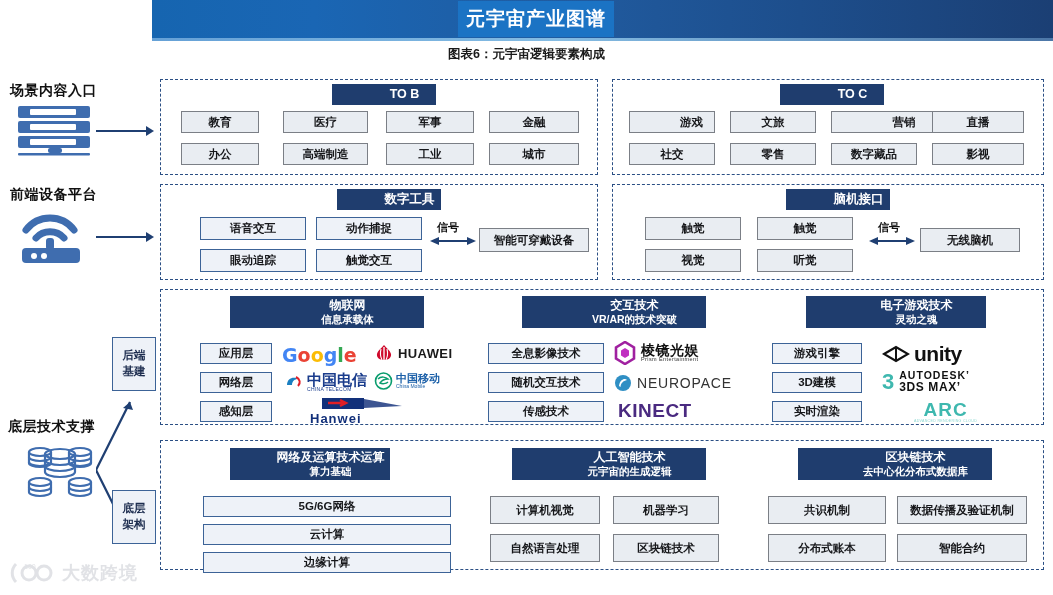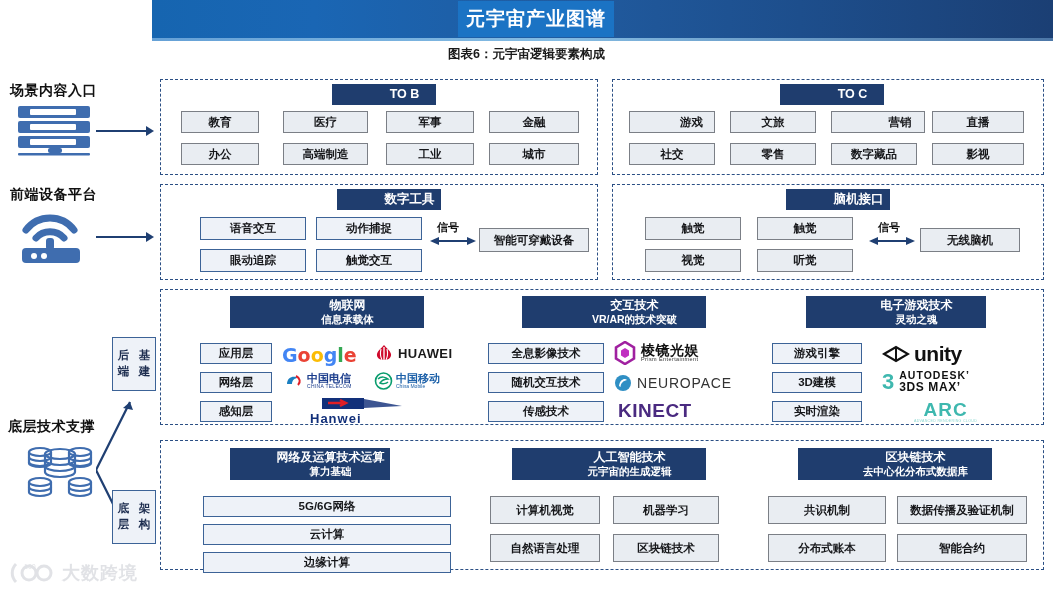--- a/index.html
+++ b/index.html
@@ -46,21 +46,21 @@
     position: absolute; width: 0; height: 0;
     border-top: 5px solid transparent; border-bottom: 5px solid transparent;
     border-left: 8px solid #1f3f72;
   }
 
   
   .side-box {
     position: absolute; width: 44px;
     border: 1.4px solid #3c6397; background: #eef2f8;
     color: #1d2d4f; font-size: 11.5px; font-weight: bold;
-    display: flex; flex-direction: row; align-items: center; justify-content: center;
+    display: flex; flex-direction: column; align-items: center; justify-content: center;
     line-height: 1.35; text-align: center;
   }
 
   
   .panel {
     position: absolute; border: 1.6px dashed #2b4f84; background: #ffffff;
   }
 
   
   .chip {
@@ -186,21 +186,21 @@
 <div class="ibox" style="left:283px;top:143px;width:85px;height:22px;">高端制造</div>
 <div class="ibox" style="left:386px;top:143px;width:88px;height:22px;">工业</div>
 <div class="ibox" style="left:489px;top:143px;width:90px;height:22px;">城市</div>
 
 <div class="panel" style="left:612px;top:79px;width:432px;height:96px;"></div>
 <div class="chip" style="left:780px;top:84px;width:104px;height:21px;font-size:12.5px;">
   <span>TO C</span>
 </div>
 <div class="ibox" style="left:629px;top:111px;width:86px;height:22px;padding-left:39px;">游戏</div>
 <div class="ibox" style="left:730px;top:111px;width:86px;height:22px;">文旅</div>
-<div class="ibox" style="left:831px;top:111px;width:94px;height:22px;padding-left:44px;">营销</div>
+<div class="ibox" style="left:831px;top:111px;width:102px;height:22px;padding-left:44px;">营销</div>
 <div class="ibox" style="left:932px;top:111px;width:92px;height:22px;">直播</div>
 <div class="ibox" style="left:629px;top:143px;width:86px;height:22px;">社交</div>
 <div class="ibox" style="left:730px;top:143px;width:86px;height:22px;">零售</div>
 <div class="ibox" style="left:831px;top:143px;width:86px;height:22px;">数字藏品</div>
 <div class="ibox" style="left:932px;top:143px;width:92px;height:22px;">影视</div>
 
 <div class="panel" style="left:160px;top:184px;width:438px;height:96px;"></div>
 <div class="chip" style="left:337px;top:189px;width:104px;height:21px;font-size:12.5px;">
   <span>数字工具</span>
 </div>
@@ -259,21 +259,21 @@
   </svg>
   <span style="font-size:13px;font-weight:bold;color:#1a1a1a;letter-spacing:.4px;">HUAWEI</span>
 </div>
 
 <div class="logo" style="left:284px;top:372px;">
   <svg width="20" height="18" viewBox="0 0 20 18" style="margin-right:3px;">
     <path d="M3 12 C3 5 10 3 14 6 C11 6 8 8 8 12 Z" fill="#1a7fc1"></path>
     <path d="M12 4 C16 6 17 10 14 13" stroke="#e01f26" stroke-width="2" fill="none"></path>
   </svg>
   <span style="display:flex;flex-direction:column;line-height:1;">
-    <span style="font-size:11px;font-weight:bold;color:#1a3c8c;">中国电信</span>
+    <span style="font-size:15px;font-weight:bold;color:#1a3c8c;">中国电信</span>
     <span style="font-size:5px;color:#1a3c8c;letter-spacing:.3px;">CHINA TELECOM</span>
   </span>
 </div>
 <div class="logo" style="left:374px;top:372px;">
   <svg width="19" height="18" viewBox="0 0 19 18" style="margin-right:3px;">
     <circle cx="9.5" cy="9" r="8" fill="none" stroke="#0a9d6e" stroke-width="1.6"></circle>
     <path d="M4 7 C7 4 12 5 14 7 C11 7 8 8 6 11 C8 12 12 12 14 10" stroke="#0a9d6e" stroke-width="1.5" fill="none"></path>
   </svg>
   <span style="display:flex;flex-direction:column;line-height:1;">
     <span style="font-size:11px;font-weight:bold;color:#1a5fa8;">中国移动</span>

